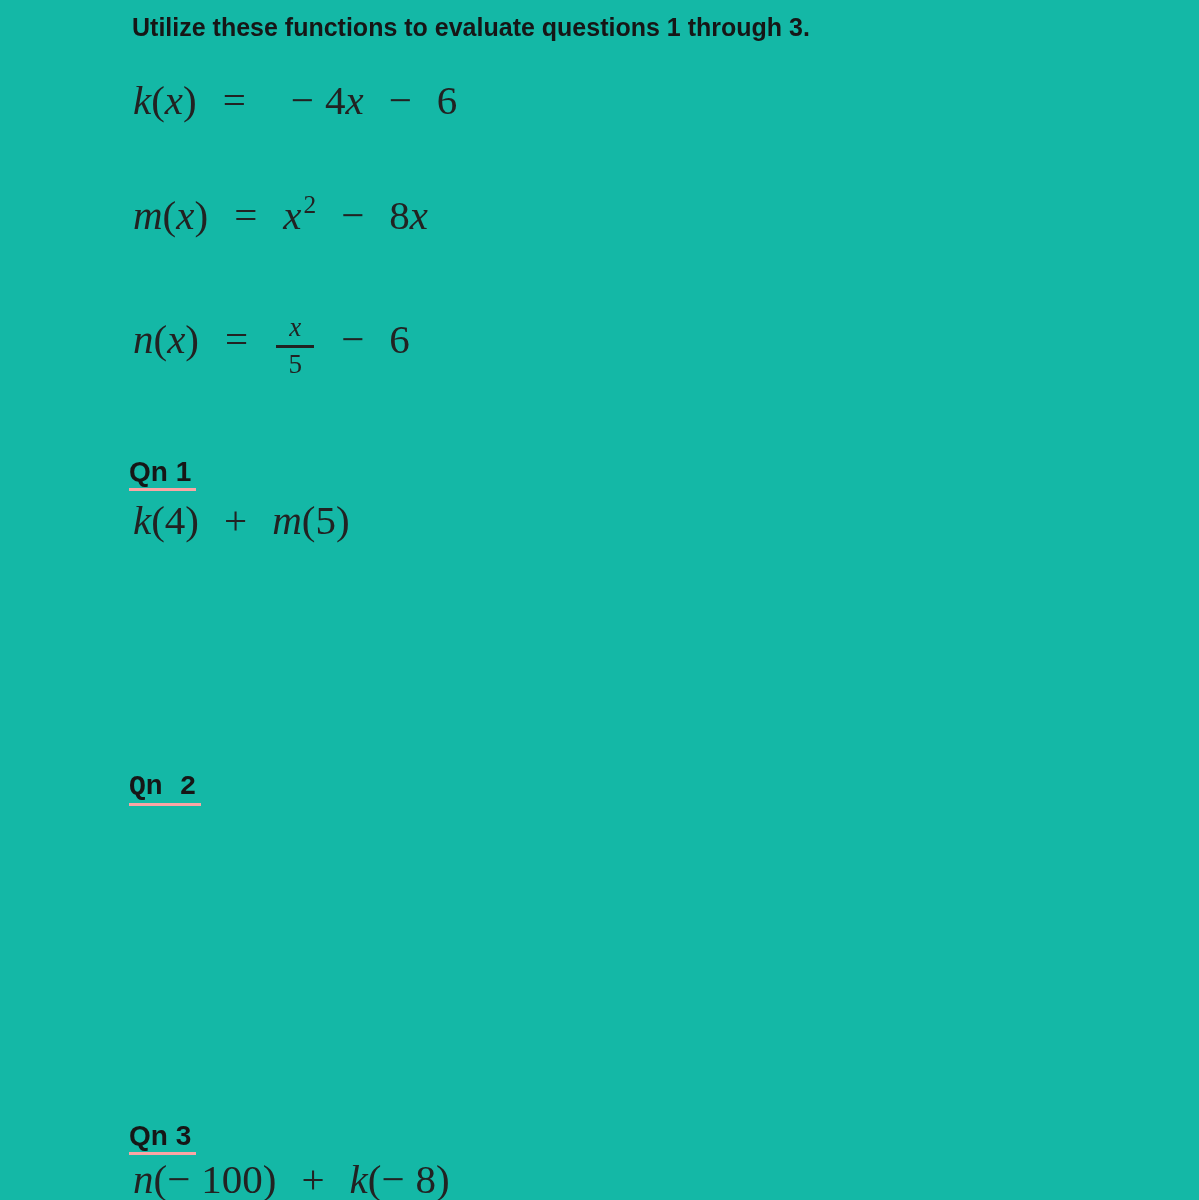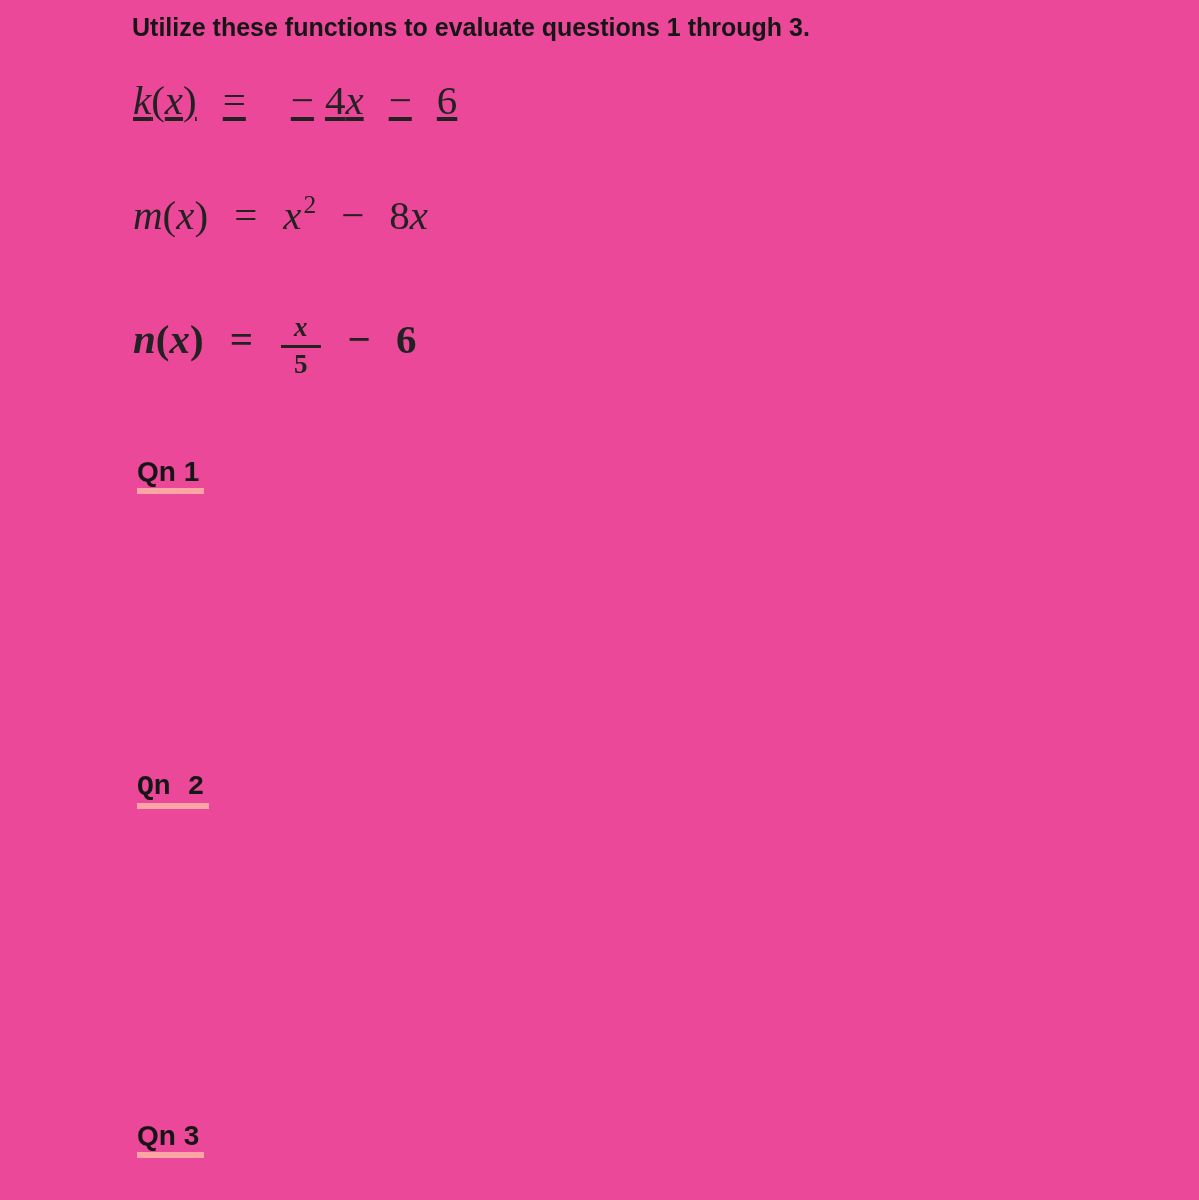--- a/index.html
+++ b/index.html
@@ -7,21 +7,21 @@
     padding: 0;
     width: 1199px;
     height: 1200px;
     overflow: hidden;
     background: #ffffff;
   }
   .page {
     position: relative;
     width: 1199px;
     height: 1200px;
-    background: #ec4899;
+    background: #14b8a6;
     color: #1d1d1d;
   }
   .title {
     position: absolute;
     left: 132px;
     top: 12px;
     margin: 0;
     font-family: "Liberation Sans", sans-serif;
     font-weight: bold;
     font-size: 25px;
@@ -31,45 +31,44 @@
   }
   .math {
     position: absolute;
     left: 133px;
     font-family: "Liberation Serif", serif;
     font-size: 41px;
     line-height: 1;
     color: #222222;
     white-space: nowrap;
   }
-  .eq-k  { top: 80px; text-decoration: underline;  }
+  .eq-k  { top: 80px;  }
   .eq-m  { top: 192px; }
-  .eq-n  { top: 312px; font-weight: bold; }
+  .eq-n  { top: 312px; }
   .eq-q1 { top: 500px; }
   .eq-q2 { top: 808px; }
   .eq-q3 { top: 1159px; }
 
   .qlabel {
     position: absolute;
     left: 129px;
     font-family: "Liberation Sans", sans-serif;
     font-weight: bold;
     font-size: 28px;
     line-height: 1;
     color: #161616;
     white-space: nowrap;
   }
   .ql-q1 { top: 458px; }
   .ql-q2 { top: 773px; font-family: Liberation Mono, monospace; }
   .ql-q3 { top: 1122px; }
   .ql-inner {
     display: inline-block;
     padding: 0 5px 2px 0;
-    border-bottom: 6px solid #fca5a5;
-    margin-left: 8px;
+    border-bottom: 3px solid #fca5a5;
   }
 
   
   .tok-i    { font-style: italic; }
   .tok-u    { font-style: normal; }
   .tok-eq   { font-style: normal; margin: 0 26px; }
   .tok-op   { font-style: normal; margin: 0 25px; }
   .tok-sign { font-style: normal; margin-right: 11px; }
   .tok-signlead { font-style: normal; margin-left: 19px; margin-right: 11px; }
   .tok-sup  {
@@ -118,26 +117,28 @@
 
   <div class="math eq-k"><span class="tok-i">k</span><span class="tok-u">(</span><span class="tok-i">x</span><span class="tok-u">)</span><span class="tok-eq">=</span><span class="tok-signlead">−</span><span class="tok-u">4</span><span class="tok-i">x</span><span class="tok-op">−</span><span class="tok-u">6</span></div>
 
   <div class="math eq-m"><span class="tok-i">m</span><span class="tok-u">(</span><span class="tok-i">x</span><span class="tok-u">)</span><span class="tok-eq">=</span><span class="tok-i">x</span><span class="tok-sup">2</span><span class="tok-op">−</span><span class="tok-u">8</span><span class="tok-i">x</span></div>
 
   <div class="math eq-n"><span class="tok-i">n</span><span class="tok-u">(</span><span class="tok-i">x</span><span class="tok-u">)</span><span class="tok-eq">=</span><span class="frac"><span class="num">x</span><span class="den">5</span></span><span class="tok-op">−</span><span class="tok-u">6</span></div>
 
   <div class="qlabel ql-q1">
     <span class="ql-inner">Qn 1</span>
   </div>
+  <div class="math eq-q1"><span class="tok-i">k</span><span class="tok-u">(</span><span class="tok-u">4</span><span class="tok-u">)</span><span class="tok-op">+</span><span class="tok-i">m</span><span class="tok-u">(</span><span class="tok-u">5</span><span class="tok-u">)</span></div>
 
   <div class="qlabel ql-q2">
     <span class="ql-inner">Qn 2</span>
   </div>
 
   <div class="qlabel ql-q3">
     <span class="ql-inner">Qn 3</span>
   </div>
+  <div class="math eq-q3"><span class="tok-i">n</span><span class="tok-u">(</span><span class="tok-sign">−</span><span class="tok-u">100</span><span class="tok-u">)</span><span class="tok-op">+</span><span class="tok-i">k</span><span class="tok-u">(</span><span class="tok-sign">−</span><span class="tok-u">8</span><span class="tok-u">)</span></div>
 
   <div class="scroll-track">
     
   </div>
 
 </div>
 
 </body></html>

